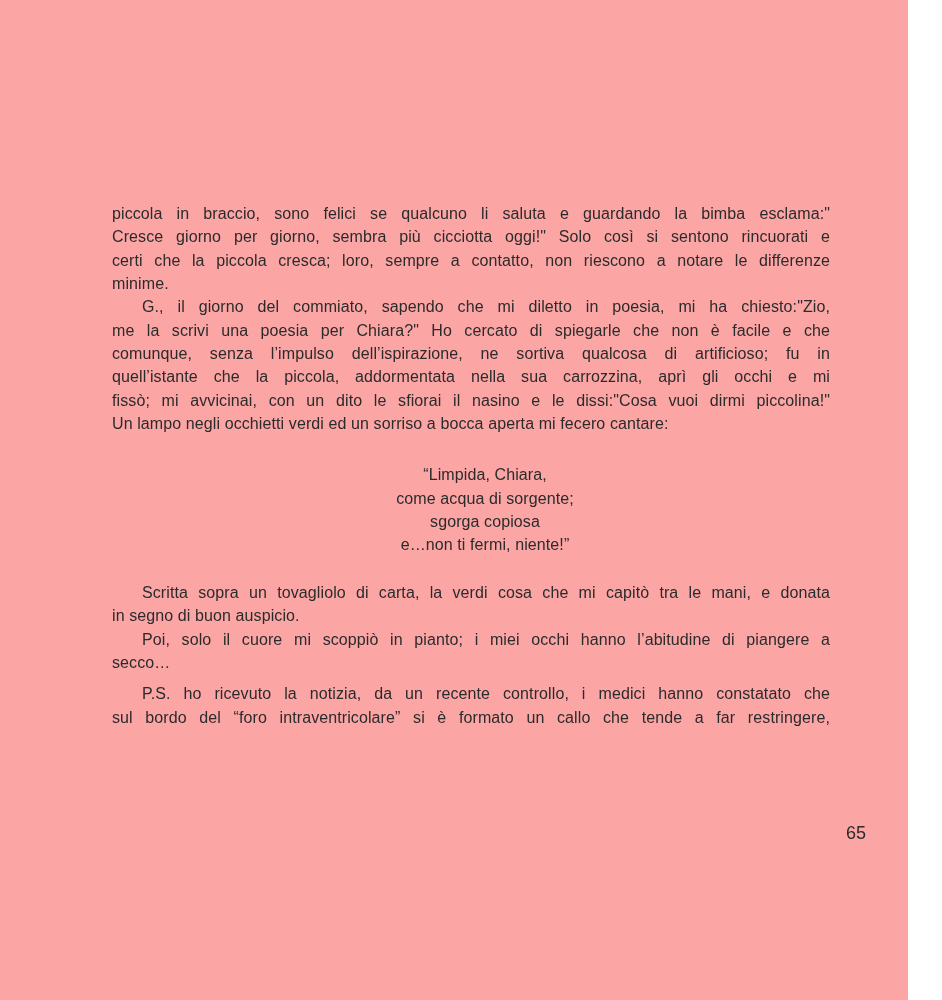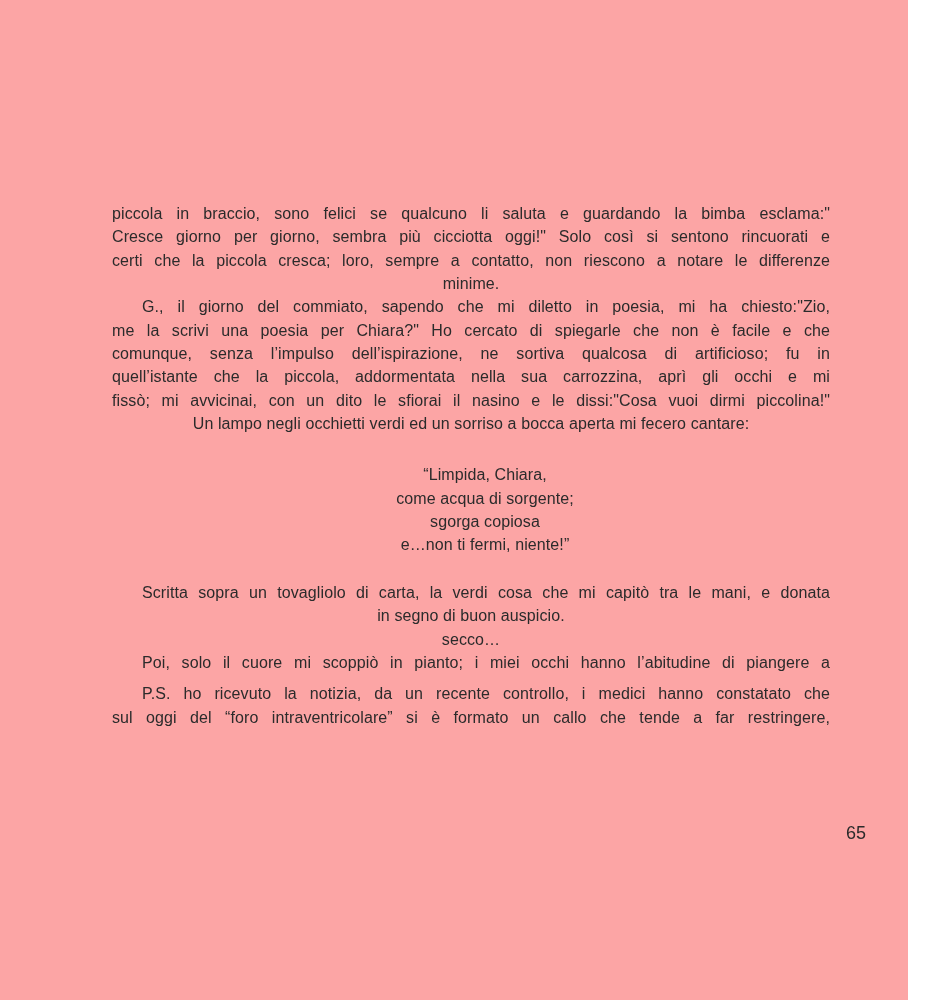--- a/index.html
+++ b/index.html
@@ -21,21 +21,21 @@
     position: absolute;
     left: 112px;
     top: 202px;
     width: 718px;
     font-size: 16px;
     line-height: 23.35px;
     letter-spacing: 0.1px;
   }
   .para { margin: 0; }
   .line {
-    text-align: center;
+    text-align: left;
   }
   .line.justify {
     text-align: justify;
     text-align-last: justify;
     text-justify: inter-word;
   }
   .line.indent {
     padding-left: 30px;
   }
   .verse {
@@ -80,22 +80,22 @@
         <div class="line">“Limpida, Chiara,</div>
         <div class="line">come acqua di sorgente;</div>
         <div class="line">sgorga copiosa</div>
         <div class="line">e…non ti fermi, niente!”</div>
       </div>
       <div class="para">
         <div class="line justify indent">Scritta sopra un tovagliolo di carta, la verdi cosa che mi capitò tra le mani, e donata</div>
         <div class="line">in segno di buon auspicio.</div>
       </div>
       <div class="para">
+        <div class="line justify indent">Poi, solo il cuore mi scoppiò in pianto; i miei occhi hanno l’abitudine di piangere a</div>
         <div class="line">secco…</div>
-        <div class="line justify indent">Poi, solo il cuore mi scoppiò in pianto; i miei occhi hanno l’abitudine di piangere a</div>
       </div>
       <div class="para gap-before">
         <div class="line justify indent">P.S. ho ricevuto la notizia, da un recente controllo, i medici hanno constatato che</div>
-        <div class="line justify">sul oggi del “foro intraventricolare” si è formato un callo che tende a far restringere,</div>
+        <div class="line justify">sul bordo del “foro intraventricolare” si è formato un callo che tende a far restringere,</div>
       </div>
     </main>
   <div class="page-number">65</div>
 </div>
 
 </body></html>

